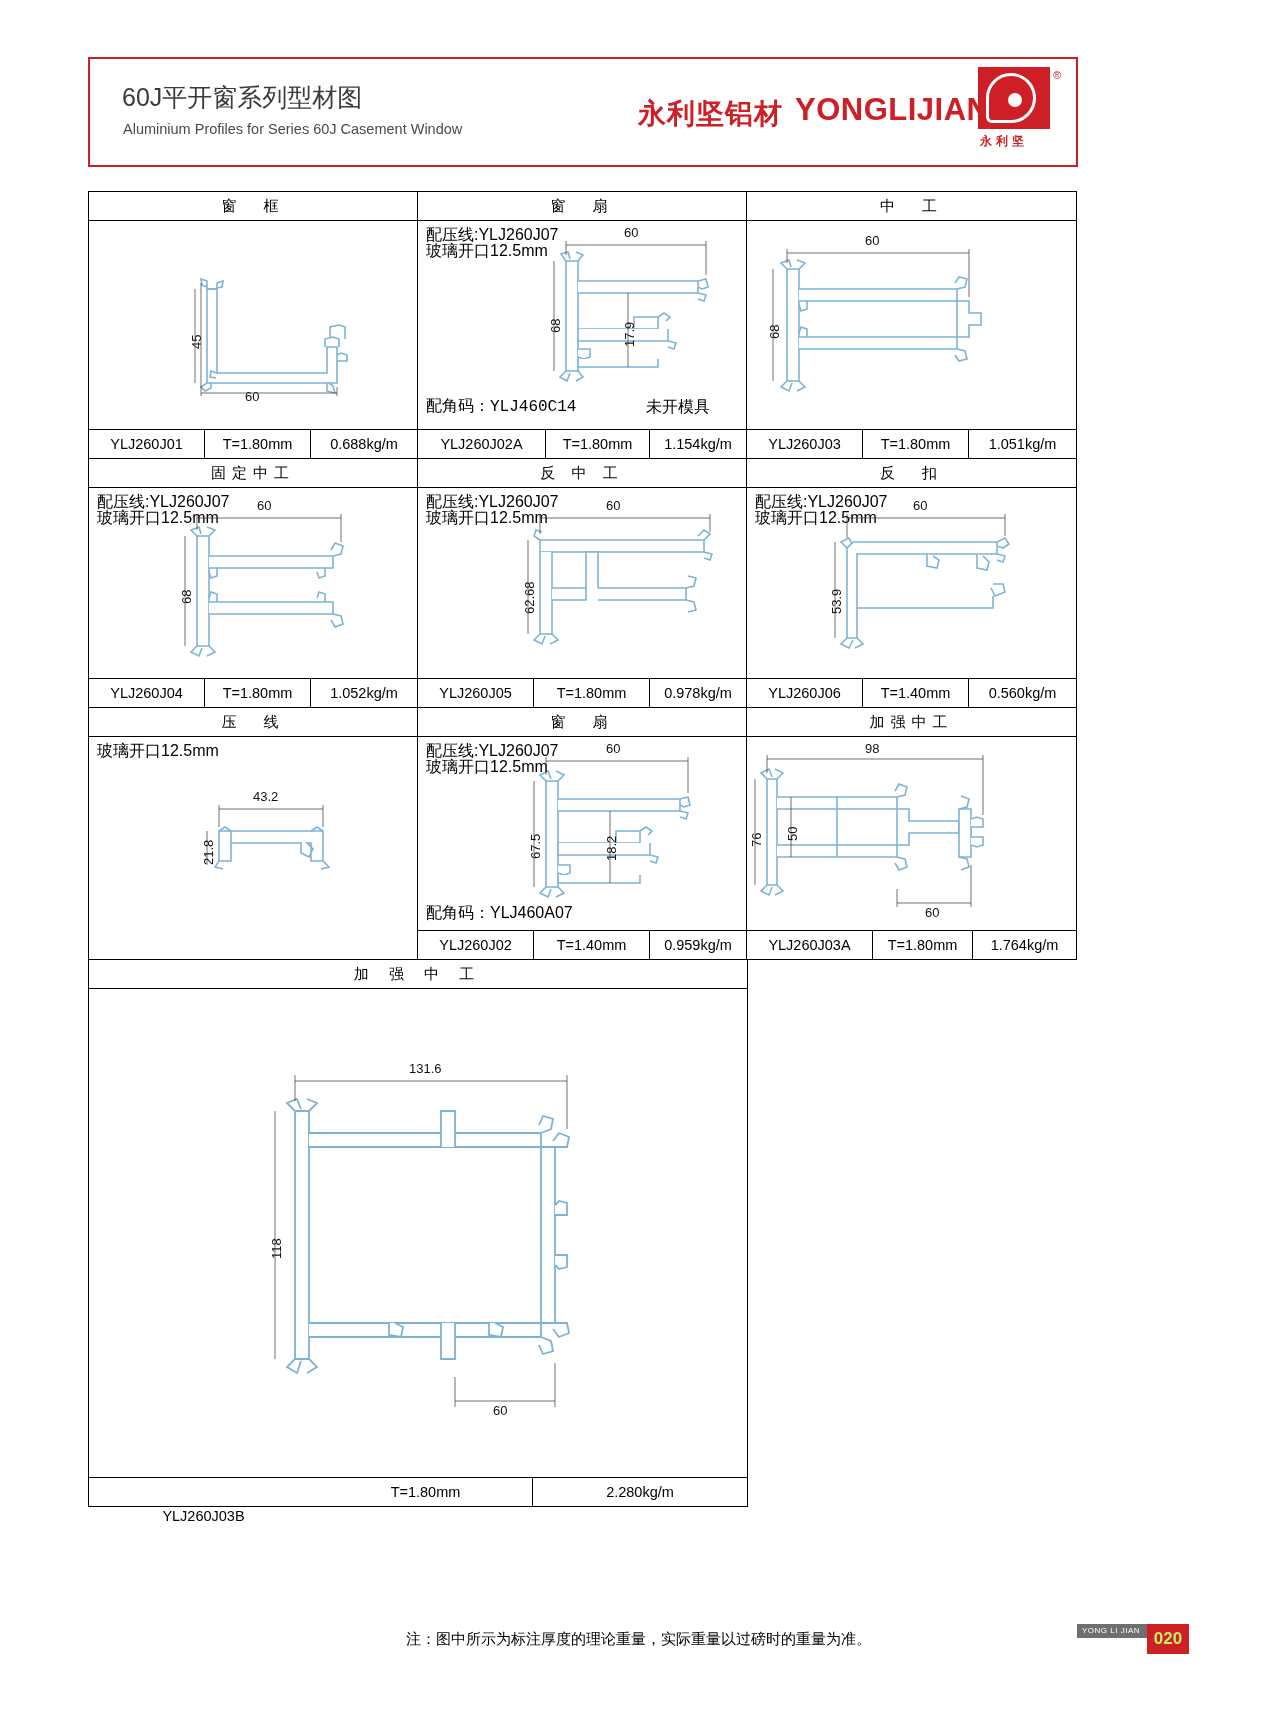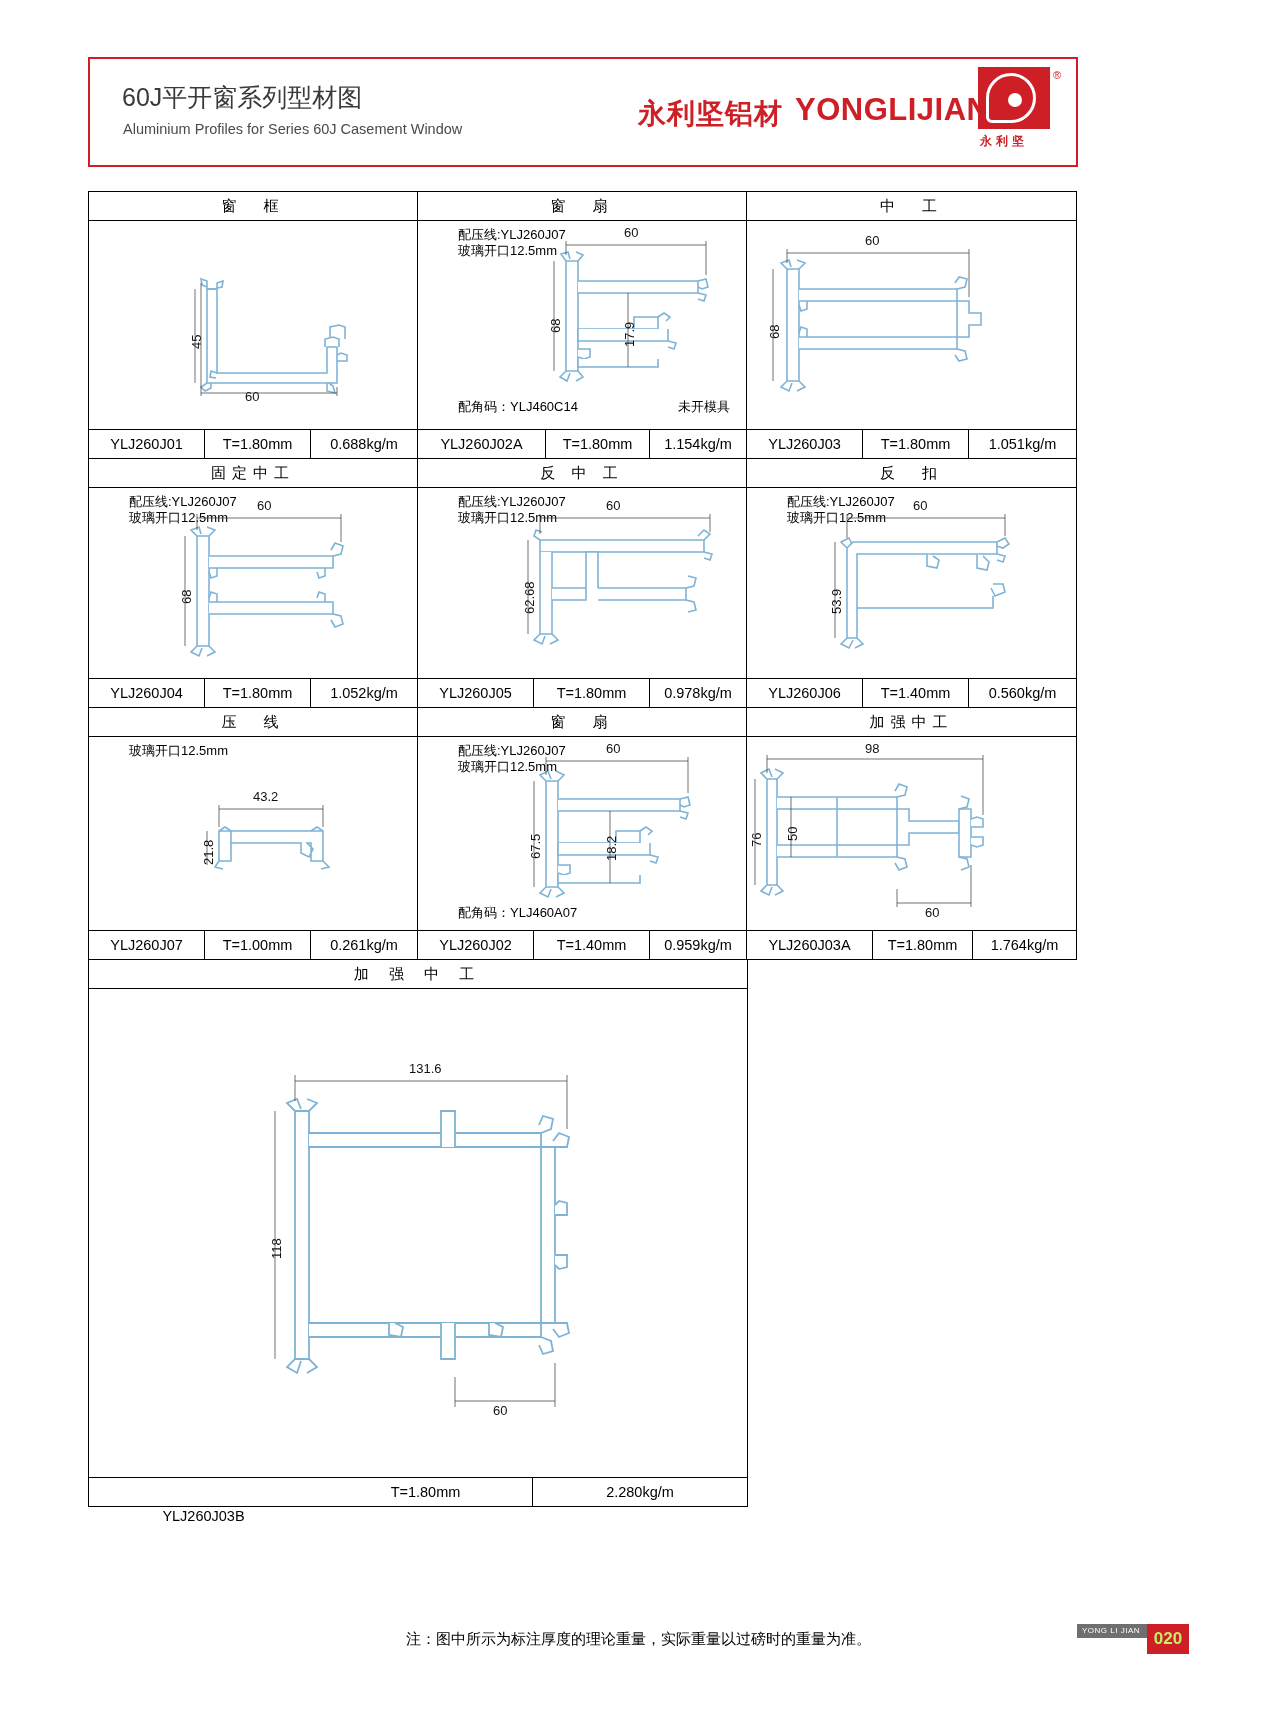--- a/index.html
+++ b/index.html
@@ -111,24 +111,23 @@
     font-size: 14.5px;
   }
   .cell-foot > div {
     display: flex; align-items: center; justify-content: center;
     border-right: 1px solid #000;
   }
   .cell-foot > div:last-child { border-right: none; }
 
   .note {
     position: absolute;
-    font-size: 13px;
+    font-size: 16px;
     line-height: 16px;
     white-space: nowrap;
-    margin-left: 32px;
   }
 
   
   .dim {
     position: absolute;
     font-size: 13px;
     color: #111;
     white-space: nowrap;
   }
   .dim-v {
@@ -256,21 +255,21 @@
               <line x1="148" y1="20" x2="148" y2="34"></line>
               <line x1="288" y1="20" x2="288" y2="54"></line>
               <line x1="148" y1="24" x2="288" y2="24"></line>
               <line x1="136" y1="40" x2="136" y2="150"></line>
               <line x1="210" y1="72" x2="210" y2="146"></line>
             </g>
           </svg>
           <div class="dim" style="left:206px; top:4px;">60</div>
           <div class="dim-v" style="left:130px; top:112px;">68</div>
           <div class="dim-v" style="left:204px; top:126px;">17.9</div>
-          <div class="note" style="left:8px; top:178px;">配角码：YLJ460C14</div>
+          <div class="note" style="left:8px; top:178px;font-family:Liberation Mono, monospace;">配角码：YLJ460C14</div>
           <div class="note" style="left:228px; top:178px;">未开模具</div>
         </div>
         <div class="cell-foot">
           <div style="width:128px;">YLJ260J02A</div>
           <div style="width:104px;">T=1.80mm</div>
           <div style="flex:1;">1.154kg/m</div>
         </div>
       </div>
 
       <div class="cell" style="width:331px;">
@@ -449,25 +448,20 @@
           <svg width="330" height="193" viewBox="0 0 330 193" style="position:absolute;left:0;top:0;">
             <g stroke="#333" stroke-width="0.7" fill="none">
               <line x1="130" y1="68" x2="130" y2="90"></line>
               <line x1="234" y1="68" x2="234" y2="90"></line>
               <line x1="130" y1="72" x2="234" y2="72"></line>
               <line x1="118" y1="94" x2="118" y2="128"></line>
             </g>
           </svg>
           <div class="dim" style="left:164px; top:52px;">43.2</div>
           <div class="dim-v" style="left:112px; top:128px;">21.8</div>
-        </div>
-        <div class="cell-foot">
-          <div style="width:116px;">YLJ260J07</div>
-          <div style="width:106px;">T=1.00mm</div>
-          <div style="flex:1;">0.261kg/m</div>
         </div>
       </div>
 
       <div class="cell" style="width:330px;">
         <div class="cell-title">窗　扇</div>
         <div class="cell-body" style="height:193px;">
           <div class="note" style="left:8px; top:6px;">配压线:YLJ260J07</div>
           <div class="note" style="left:8px; top:22px;">玻璃开口12.5mm</div>
           <svg width="330" height="193" viewBox="0 0 330 193">
             <g stroke="#7fb3d5" stroke-width="1.6" fill="none">

